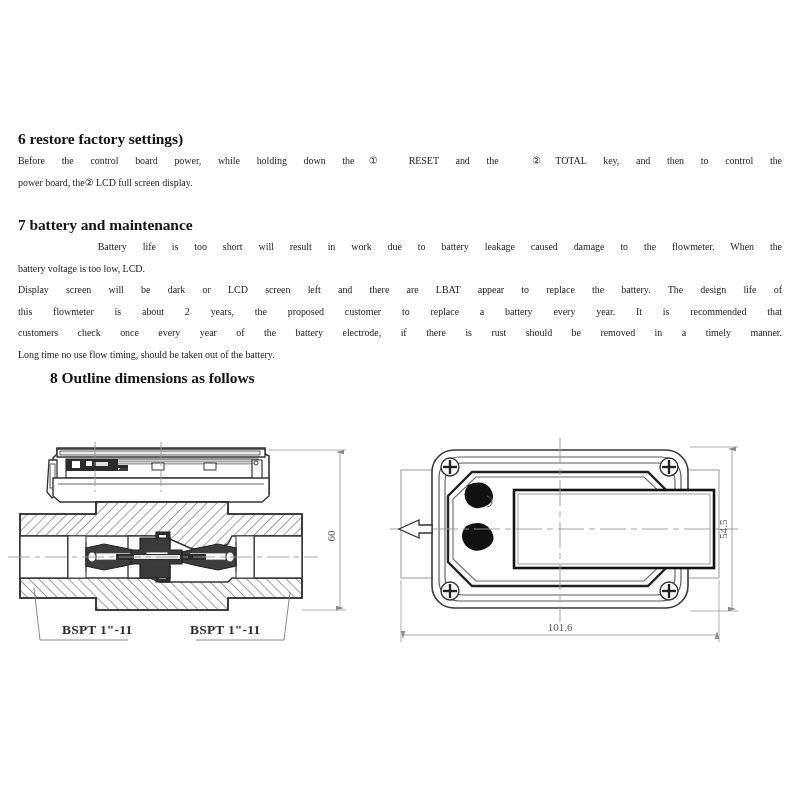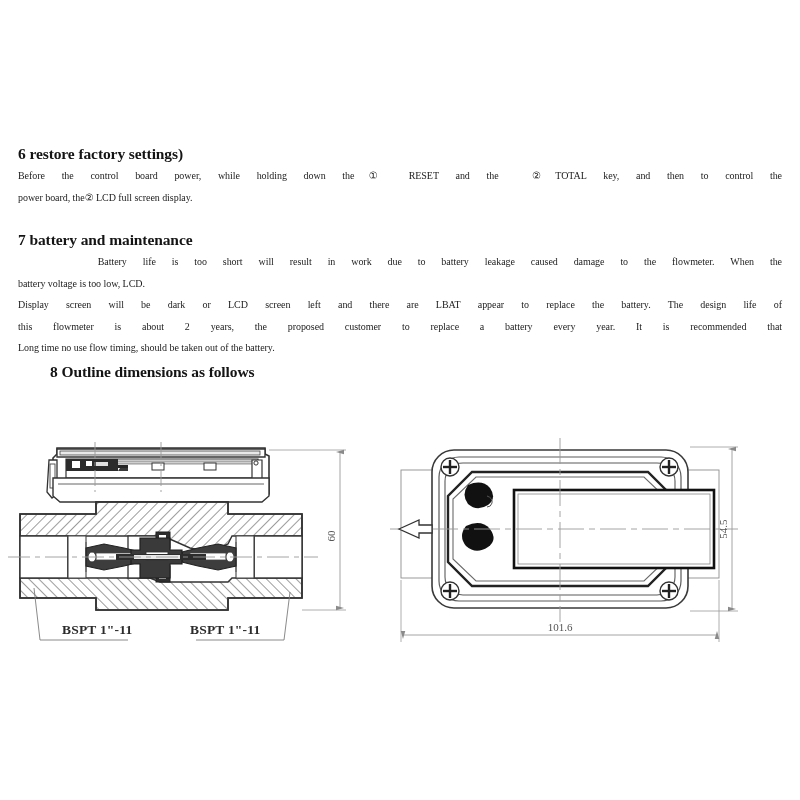--- a/index.html
+++ b/index.html
@@ -13,21 +13,21 @@
     position: relative;
     font-family: "Liberation Serif", "DejaVu Serif", serif;
     color: #1a1a1a;
     overflow: hidden;
   }
 
   
   #doc-text {
     position: absolute;
     left: 18px;
-    top: 143px;
+    top: 128px;
     width: 764px;
   }
 
   .h-line {
     font-weight: bold;
     font-size: 15.5px;
     line-height: 21px;
     letter-spacing: -0.1px;
     margin: 0 0 1px 0;
     color: #141414;
@@ -82,20 +82,21 @@
 
   <p class="h-line">6 restore factory settings)</p>
   <p class="p-line p-just">Before the control board power, while holding down the① RESET and the  ②TOTAL key, and then to control the</p>
   <p class="p-line">power board, the② LCD full screen display.</p>
 
   <p class="h-line gap-md">7 battery and maintenance</p>
   <p class="p-line p-just">     Battery life is too short will result in work due to battery leakage caused damage to the flowmeter. When the</p>
   <p class="p-line">battery voltage is too low, LCD.</p>
   <p class="p-line p-just">Display screen will be dark or LCD screen left and there are LBAT appear to replace the battery. The design life of</p>
   <p class="p-line p-just">this flowmeter is about 2 years, the proposed customer to replace a battery every year. It is recommended that</p>
+  <p class="p-line p-just">customers check once every year of the battery electrode, if there is rust should be removed in a timely manner.</p>
   <p class="p-line">Long time no use flow timing, should be taken out of the battery.</p>
 
   <p class="h-line gap-sm">8 Outline dimensions as follows</p>
 </div>
 
 <div id="drawings">
 <svg width="800" height="250" viewBox="0 0 800 250" xmlns="http://www.w3.org/2000/svg">
   <defs>
 
     <pattern id="hatchR" width="7" height="7" patternTransform="rotate(45)" patternUnits="userSpaceOnUse">

